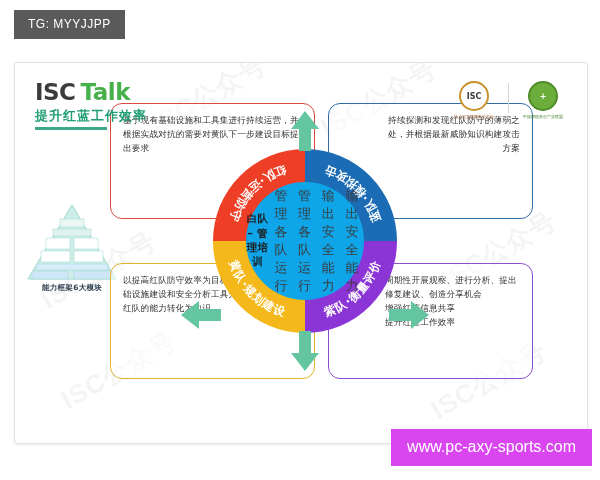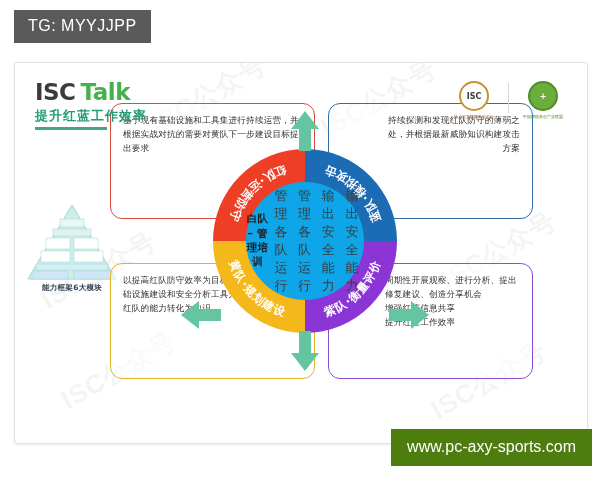--- a/index.html
+++ b/index.html
@@ -15,34 +15,34 @@
     position: relative;
   }
 
   
   .tg-tag {
     position: absolute;
     left: 14px;
     top: 10px;
     background: #5a5a5a;
     color: #ffffff;
-    font-size: 16px;
+    font-size: 12px;
     letter-spacing: .5px;
     padding: 7px 14px 8px 14px;
     font-family: "Liberation Sans", sans-serif;
     z-index: 40;
     white-space: nowrap;
   }
 
   
   .site-tag {
     position: absolute;
     right: 8px;
     bottom: 14px;
-    background: #4d7c0f;
+    background: #d946ef;
     color: #ffffff;
     font-size: 16px;
     padding: 9px 16px 10px 16px;
     font-family: "Liberation Sans", sans-serif;
     z-index: 40;
     white-space: nowrap;
   }
 
   
   .slide {

